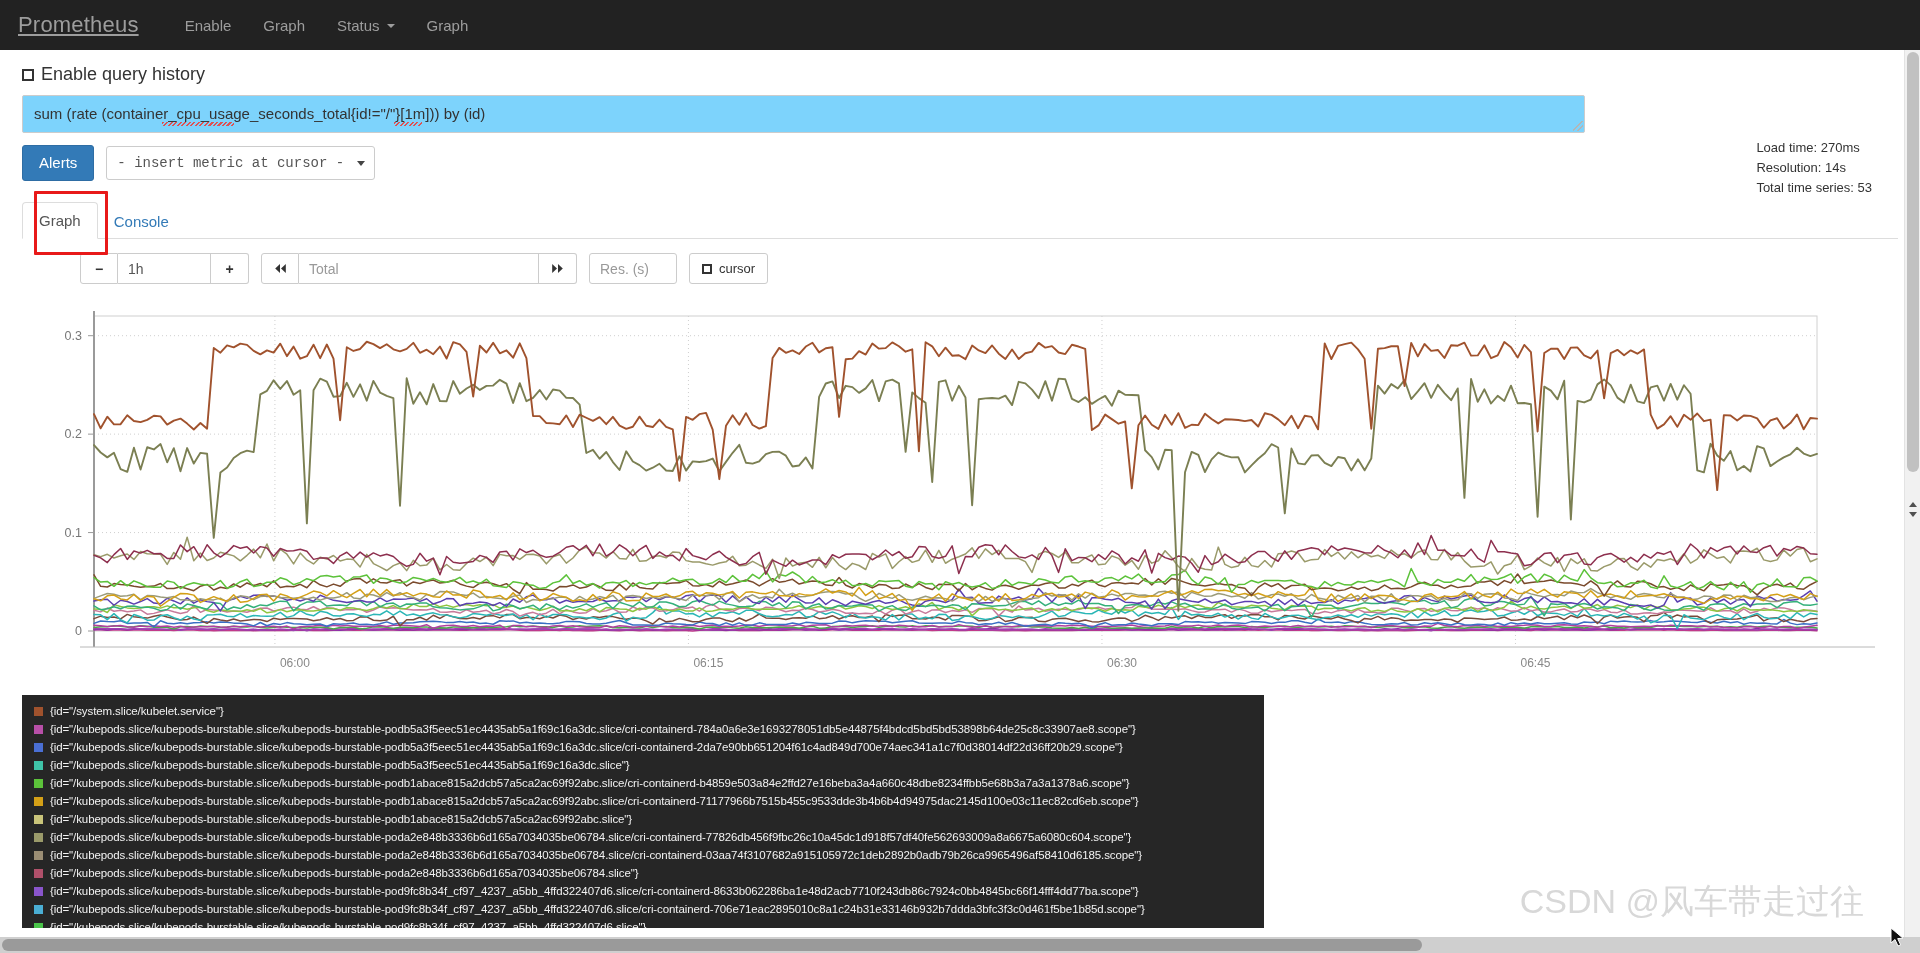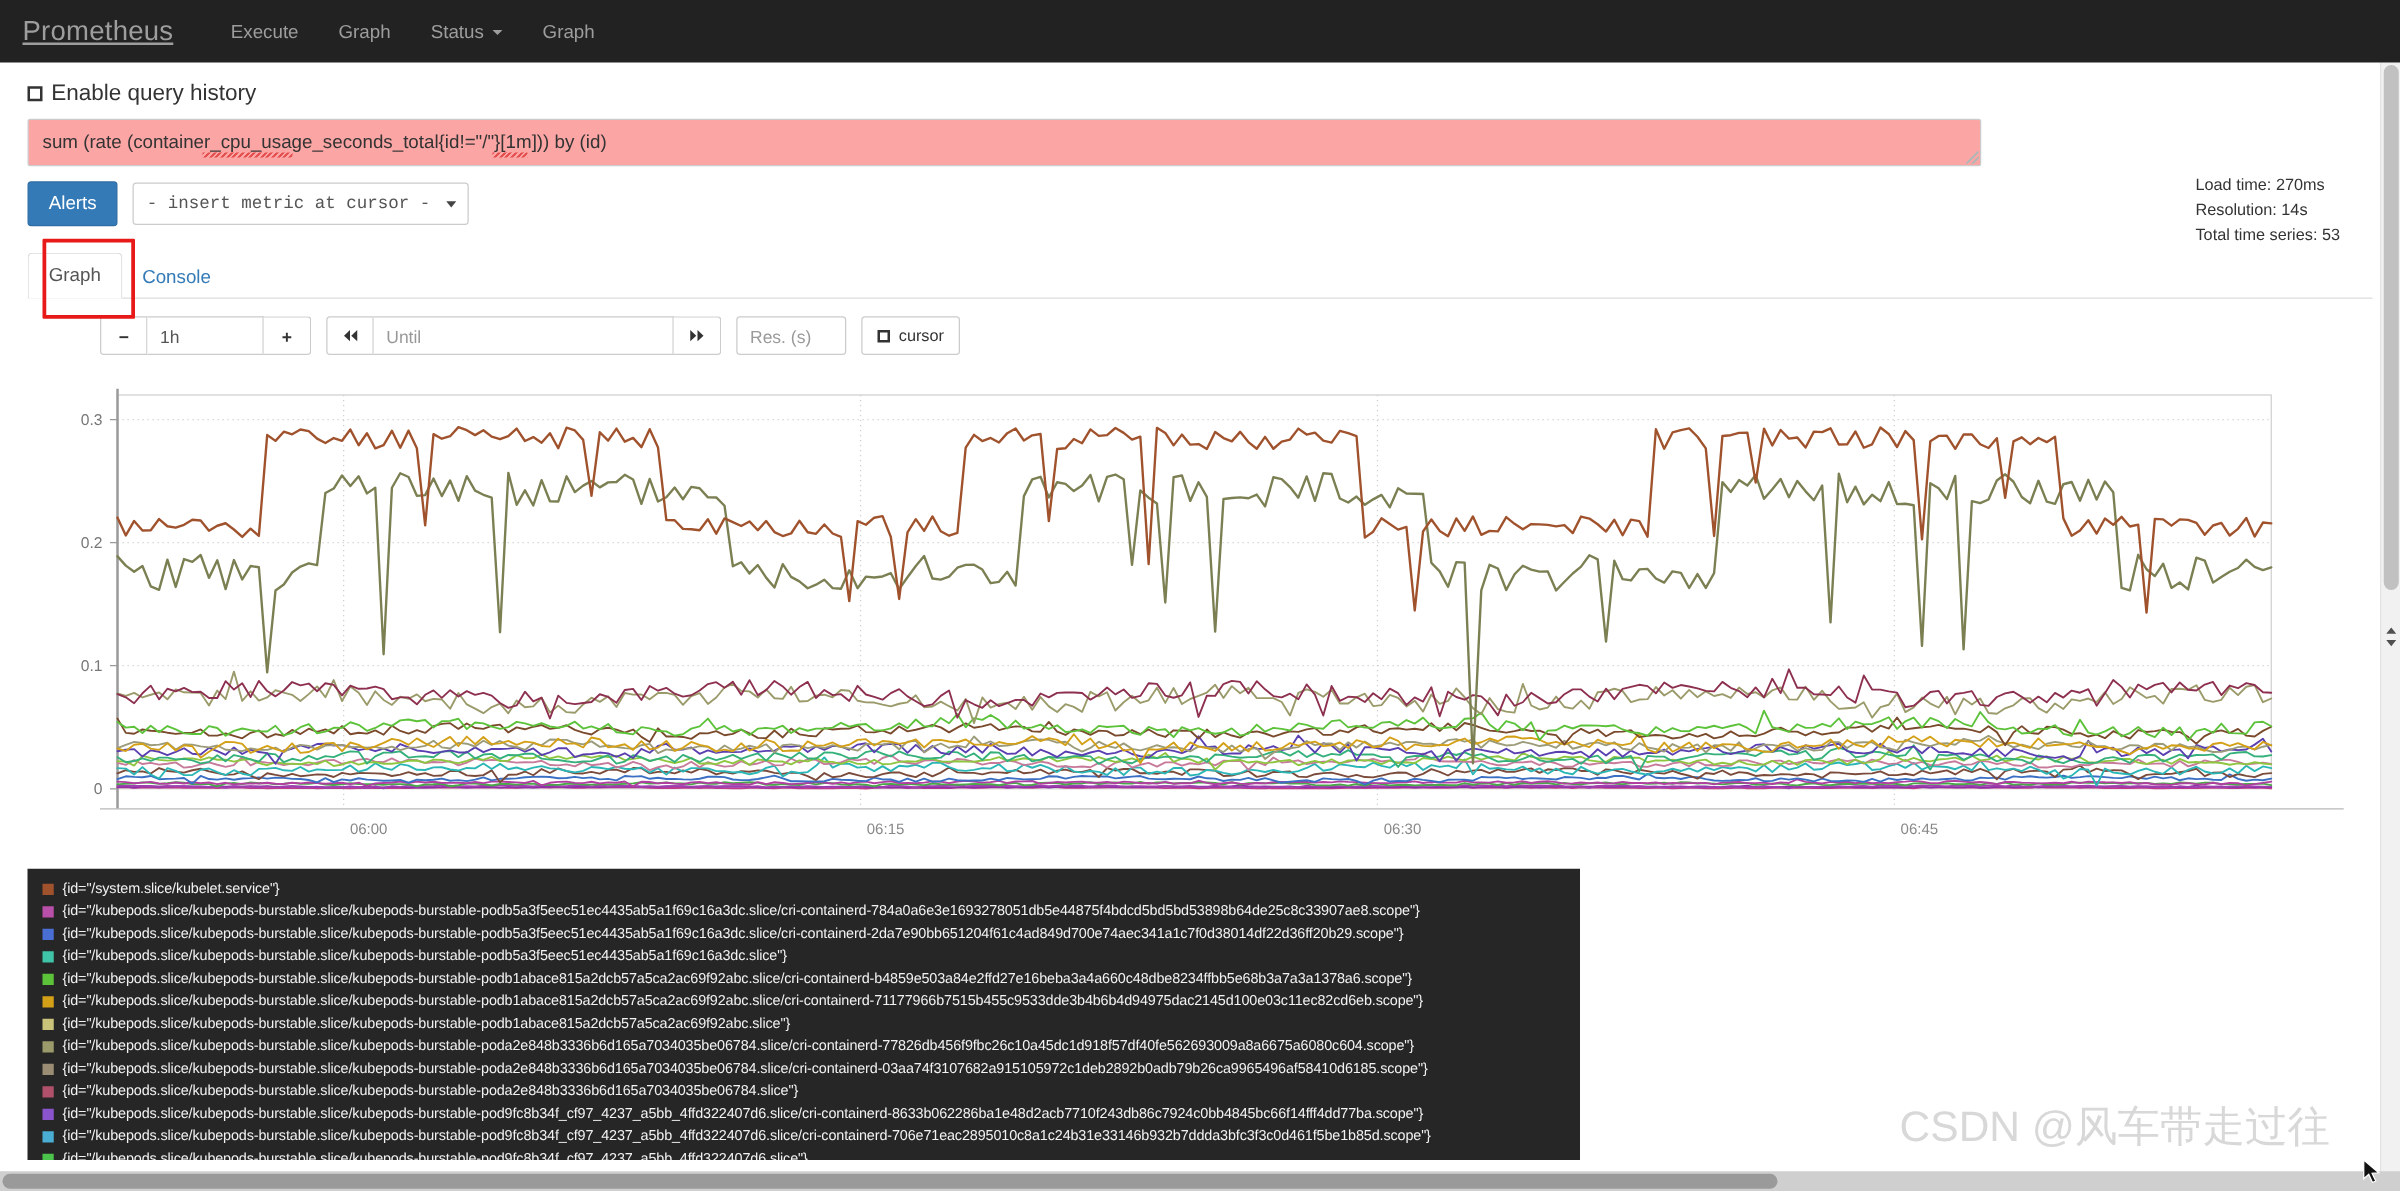--- a/index.html
+++ b/index.html
@@ -84,21 +84,21 @@
     border-radius: 2px;
     font-size: 15px;
     color: #333;
     padding: 9px 11px;
     resize: none;
     outline: none;
     font-family: "Liberation Sans", sans-serif;
     overflow: hidden;
     white-space: nowrap;
     display: block;
-    background: #fca5a5;
+    background: #7dd3fc;
   }
   .query-wrap { position: relative; width: 1563px; }
   .query-wrap::after {
     content: "";
     position: absolute;
     right: 2px; bottom: 2px;
     width: 10px; height: 10px;
     background:
       linear-gradient(135deg, transparent 0 44%, #b5b5b5 44% 54%, transparent 54% 100%),
       linear-gradient(135deg, transparent 0 68%, #b5b5b5 68% 78%, transparent 78% 100%);
@@ -352,21 +352,21 @@
     z-index: 30;
     pointer-events: none;
   }
 </style>
 </head>
 <body>
 
 <div class="navbar">
   <div class="brand">Prometheus</div>
   <div class="nav-link">
-    <span>Execute</span>
+    <span>Enable</span>
   </div>
   <div class="nav-link">
     <span>Graph</span>
   </div>
   <div class="nav-link">
     <span>Status</span>
     <span class="caret"></span>
   </div>
   <div class="nav-link">
     <span>Graph</span>
@@ -412,21 +412,21 @@
       <div class="range-field">1h</div>
       <div class="ctl-btn">+</div>
     </div>
     <div class="grp">
       <div class="ctl-btn">
         <svg width="13" height="11" viewBox="0 0 13 11">
           <polygon points="6,1 6,10 1.2,5.5" fill="#333"></polygon>
           <polygon points="11.8,1 11.8,10 7,5.5" fill="#333"></polygon>
         </svg>
       </div>
-      <div class="until-field">Until</div>
+      <div class="until-field">Total</div>
       <div class="ctl-btn">
         <svg width="13" height="11" viewBox="0 0 13 11">
           <polygon points="1.2,1 1.2,10 6,5.5" fill="#333"></polygon>
           <polygon points="7,1 7,10 11.8,5.5" fill="#333"></polygon>
         </svg>
       </div>
     </div>
     <div class="res-field">Res. (s)</div>
     <div class="stacked-btn">
       <span class="cb-sm"></span>

